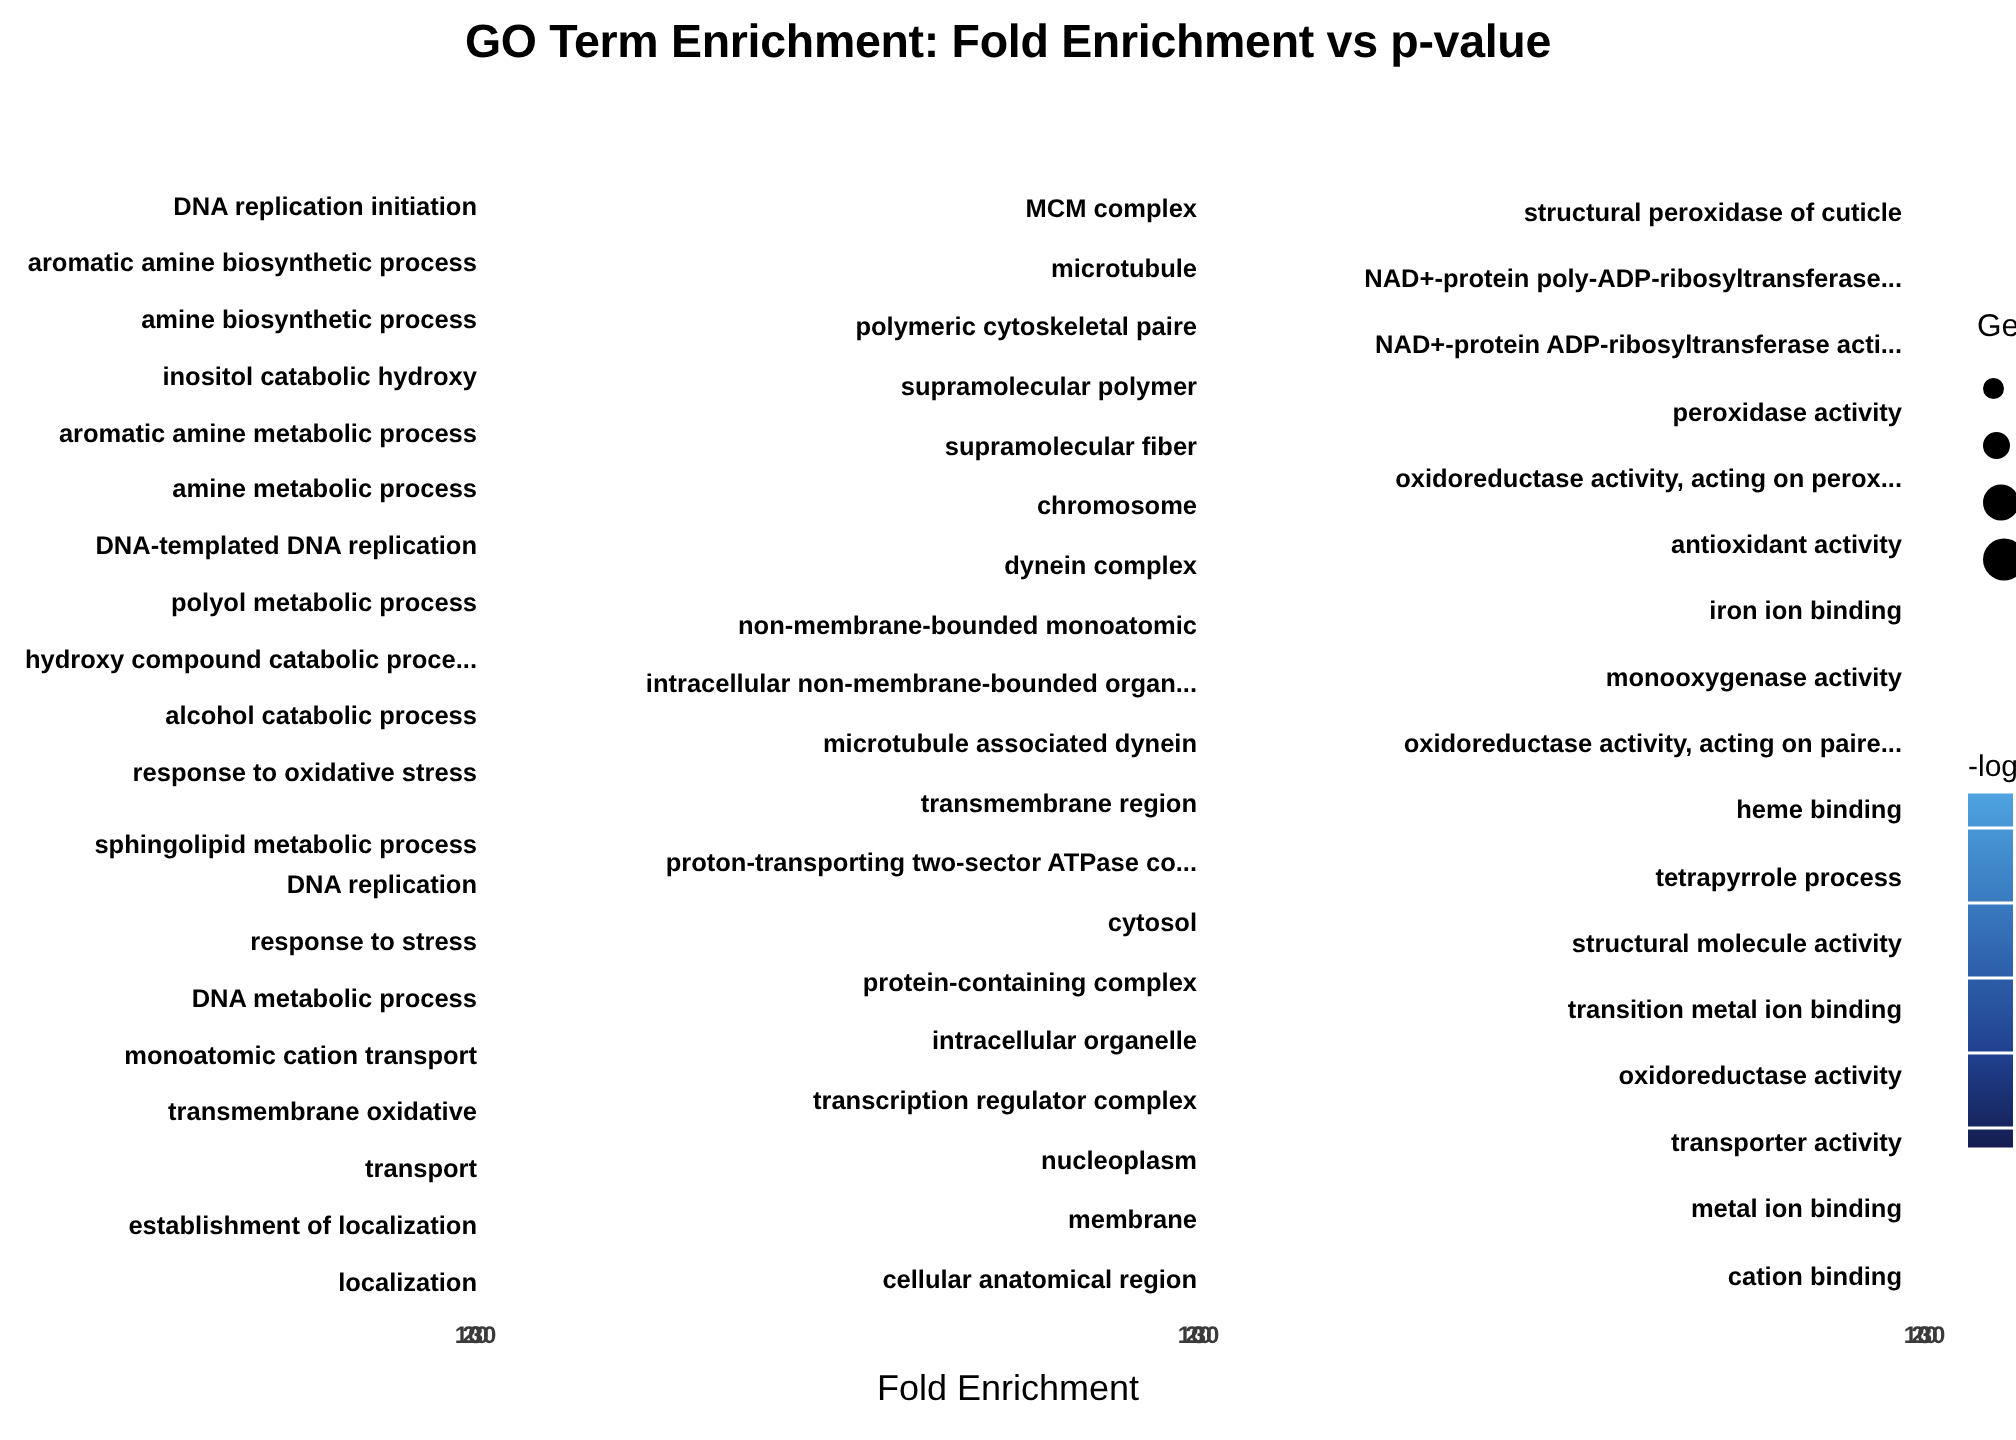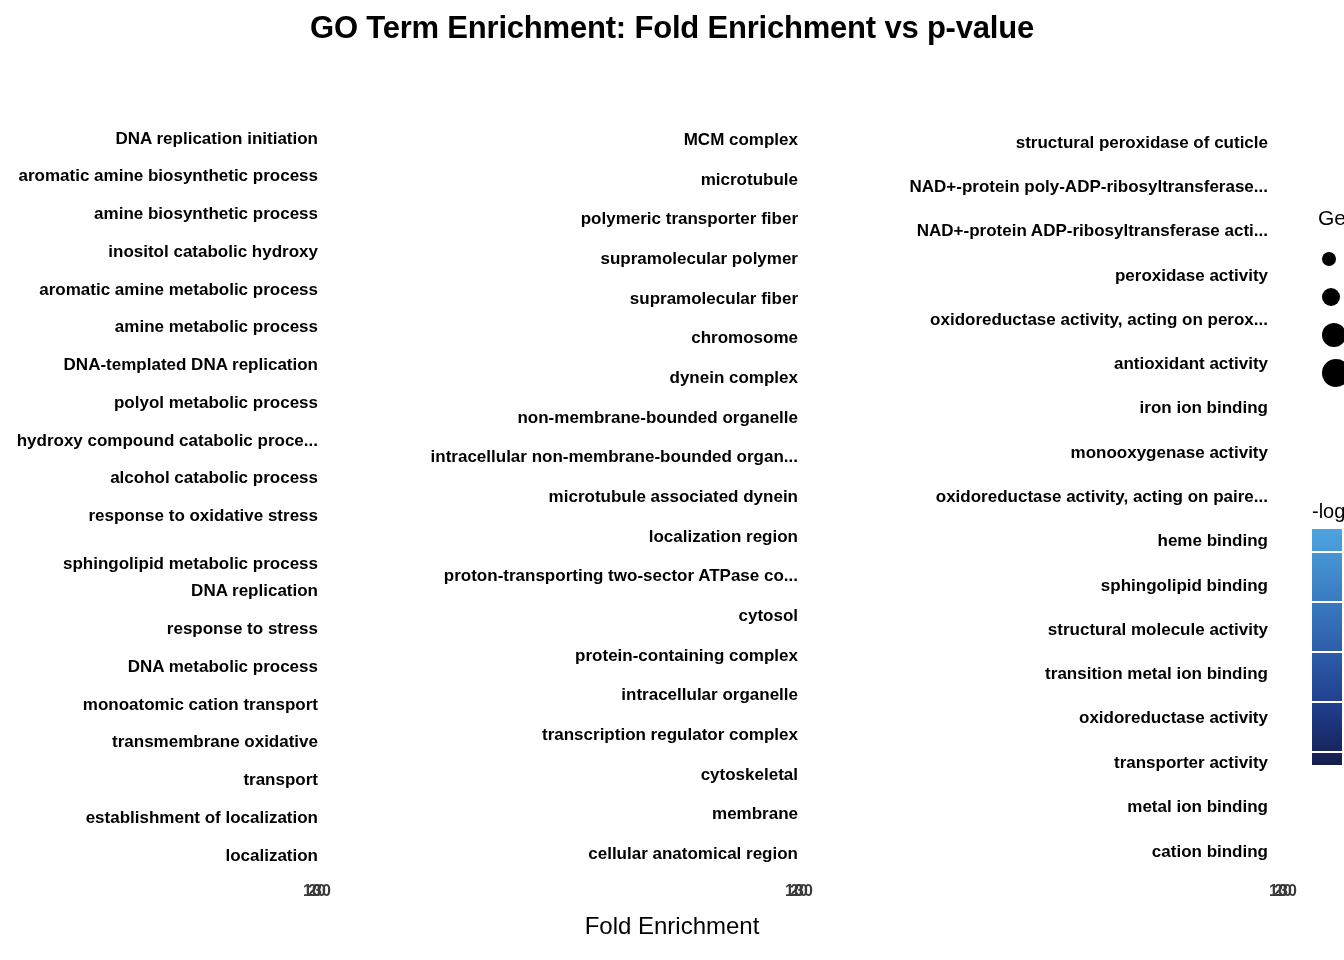--- a/index.html
+++ b/index.html
@@ -160,35 +160,35 @@
     <div class="xtick" style="left:372px">10</div>
     <div class="xtick" style="left:377px">20</div>
     <div class="xtick" style="left:382px">30</div>
   </div>
 </div>
 
 <div class="panel" id="panel-cc">
   <div class="labels">
     <div class="term-label" style="top:27px">MCM complex</div>
     <div class="term-label" style="top:67px">microtubule</div>
-    <div class="term-label" style="top:106px">polymeric transporter fiber</div>
+    <div class="term-label" style="top:106px">polymeric cytoskeletal paire</div>
     <div class="term-label" style="top:146px">supramolecular polymer</div>
     <div class="term-label" style="top:186px">supramolecular fiber</div>
     <div class="term-label" style="top:225px">chromosome</div>
     <div class="term-label" style="top:265px">dynein complex</div>
-    <div class="term-label" style="top:305px">non-membrane-bounded organelle</div>
+    <div class="term-label" style="top:305px">non-membrane-bounded monoatomic</div>
     <div class="term-label" style="top:344px">intracellular non-membrane-bounded organ...</div>
     <div class="term-label" style="top:384px">microtubule associated dynein</div>
-    <div class="term-label" style="top:424px">localization region</div>
+    <div class="term-label" style="top:424px">transmembrane region</div>
     <div class="term-label" style="top:463px">proton-transporting two-sector ATPase co...</div>
     <div class="term-label" style="top:503px">cytosol</div>
     <div class="term-label" style="top:543px">protein-containing complex</div>
     <div class="term-label" style="top:582px">intracellular organelle</div>
     <div class="term-label" style="top:622px">transcription regulator complex</div>
-    <div class="term-label" style="top:662px">cytoskeletal</div>
+    <div class="term-label" style="top:662px">nucleoplasm</div>
     <div class="term-label" style="top:701px">membrane</div>
     <div class="term-label" style="top:741px">cellular anatomical region</div>
   </div>
   <div class="xticks" style="left:0; width:480px;">
     <div class="xtick" style="left:434px">10</div>
     <div class="xtick" style="left:439px">20</div>
     <div class="xtick" style="left:444px">30</div>
   </div>
 </div>
 
@@ -197,21 +197,21 @@
     <div class="term-label" style="top:30px">structural peroxidase of cuticle</div>
     <div class="term-label" style="top:74px">NAD+-protein poly-ADP-ribosyltransferase...</div>
     <div class="term-label" style="top:118px">NAD+-protein ADP-ribosyltransferase acti...</div>
     <div class="term-label" style="top:163px">peroxidase activity</div>
     <div class="term-label" style="top:207px">oxidoreductase activity, acting on perox...</div>
     <div class="term-label" style="top:251px">antioxidant activity</div>
     <div class="term-label" style="top:295px">iron ion binding</div>
     <div class="term-label" style="top:340px">monooxygenase activity</div>
     <div class="term-label" style="top:384px">oxidoreductase activity, acting on paire...</div>
     <div class="term-label" style="top:428px">heme binding</div>
-    <div class="term-label" style="top:473px">sphingolipid binding</div>
+    <div class="term-label" style="top:473px">tetrapyrrole process</div>
     <div class="term-label" style="top:517px">structural molecule activity</div>
     <div class="term-label" style="top:561px">transition metal ion binding</div>
     <div class="term-label" style="top:605px">oxidoreductase activity</div>
     <div class="term-label" style="top:650px">transporter activity</div>
     <div class="term-label" style="top:694px">metal ion binding</div>
     <div class="term-label" style="top:739px">cation binding</div>
   </div>
   <div class="xticks" style="left:0; width:470px;">
     <div class="xtick" style="left:438px">10</div>
     <div class="xtick" style="left:443px">20</div>

